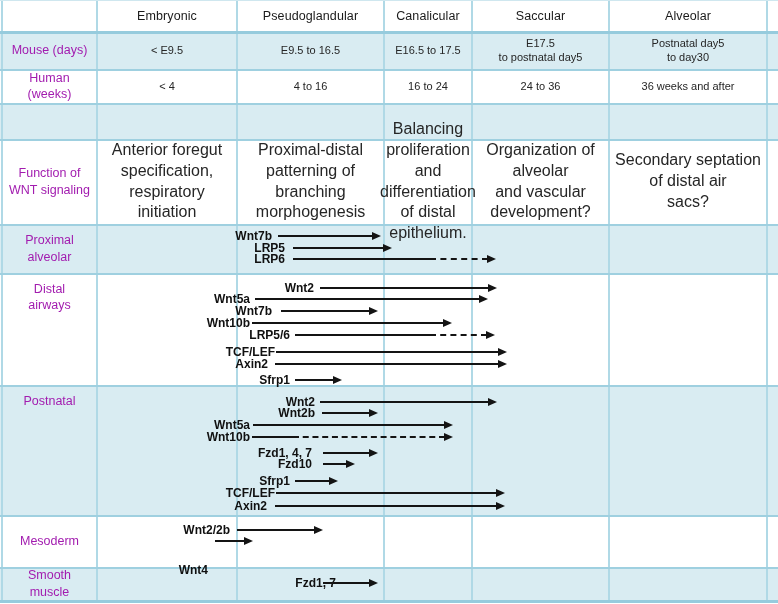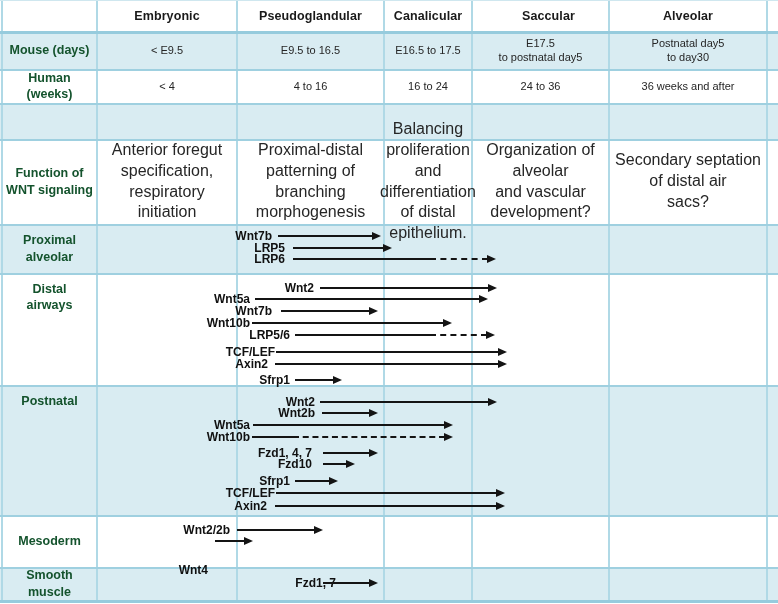--- a/index.html
+++ b/index.html
@@ -6,25 +6,25 @@
   #fig {
     position:relative; width:778px; height:604px; background:#ffffff;
     font-family:"Liberation Sans", sans-serif; overflow:hidden;
     -webkit-font-smoothing:antialiased;
   }
   .rowbg { position:absolute; left:0; width:778px; }
   .rowbg.shaded { background:#d9ecf2; }
   .vline { position:absolute; width:2px; background:#b0d9e6; }
   .hline { position:absolute; left:0; width:778px; background:#9fd0e0; }
   .colhead {
-    position:absolute; font-weight:bold; font-size:12.5px; color:#1a1a1a;
+    position:absolute; font-weight:normal; font-size:12.5px; color:#1a1a1a;
     text-align:center; line-height:20px; letter-spacing:0.1px;
   }
   .rowlabel {
-    position:absolute; font-weight:bold; font-size:12.5px; color:#14532d;
+    position:absolute; font-weight:normal; font-size:12.5px; color:#a21caf;
     text-align:center; white-space:pre-line; line-height:1.3;
     display:flex; align-items:center; justify-content:center;
   }
   .rowlabel.top { align-items:flex-start; padding-top:8px; box-sizing:border-box; }
   .cell {
     position:absolute; font-size:11px; color:#262626; text-align:center;
     white-space:pre-line; line-height:1.3;
     display:flex; align-items:center; justify-content:center;
     padding:0 5px; box-sizing:border-box;
   }
@@ -70,21 +70,21 @@
     <div class="hline" style="top: 139px; height: 2px; background: rgb(159, 208, 224);"></div>
     <div class="hline" style="top: 224px; height: 2px; background: rgb(159, 208, 224);"></div>
     <div class="hline" style="top: 273px; height: 2px; background: rgb(159, 208, 224);"></div>
     <div class="hline" style="top: 385px; height: 2px; background: rgb(159, 208, 224);"></div>
     <div class="hline" style="top: 515px; height: 2px; background: rgb(159, 208, 224);"></div>
     <div class="hline" style="top: 567px; height: 2px; background: rgb(159, 208, 224);"></div>
     <div class="hline" style="top: 600px; height: 3px; background: rgb(150, 203, 221);"></div>
     <div class="colhead" style="left: 97px; width: 140px; top: 6px; height: 20px;">Embryonic</div>
     <div class="colhead" style="left: 237px; width: 147px; top: 6px; height: 20px;">Pseudoglandular</div>
     <div class="colhead" style="left: 384px; width: 88px; top: 6px; height: 20px;">Canalicular</div>
-    <div class="colhead" style="left: 472px; width: 137px; top: 6px; height: 20px; padding-left: 8px;">Saccular</div>
+    <div class="colhead" style="left: 472px; width: 137px; top: 6px; height: 20px;">Saccular</div>
     <div class="colhead" style="left: 609px; width: 158px; top: 6px; height: 20px;">Alveolar</div>
     <div class="rowlabel" style="left: 2px; width: 95px; top: 31px; height: 38px;">Mouse (days)</div>
     <div class="cell" style="left: 97px; width: 140px; top: 31px; height: 38px;">&lt; E9.5</div>
     <div class="cell" style="left: 237px; width: 147px; top: 31px; height: 38px;">E9.5 to 16.5</div>
     <div class="cell" style="left: 384px; width: 88px; top: 31px; height: 38px;">E16.5 to 17.5</div>
     <div class="cell" style="left: 472px; width: 137px; top: 31px; height: 38px;">E17.5
 to postnatal day5</div>
     <div class="cell" style="left: 609px; width: 158px; top: 31px; height: 38px;">Postnatal day5
 to day30</div>
     <div class="rowlabel" style="left: 2px; width: 95px; top: 69px; height: 34px;">Human

